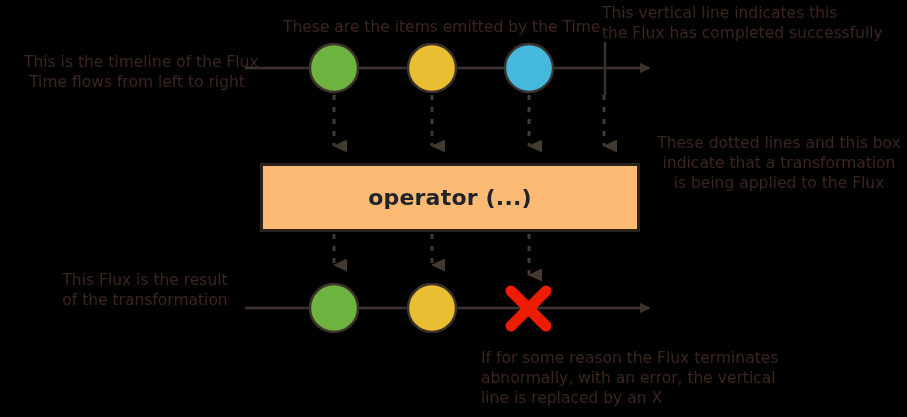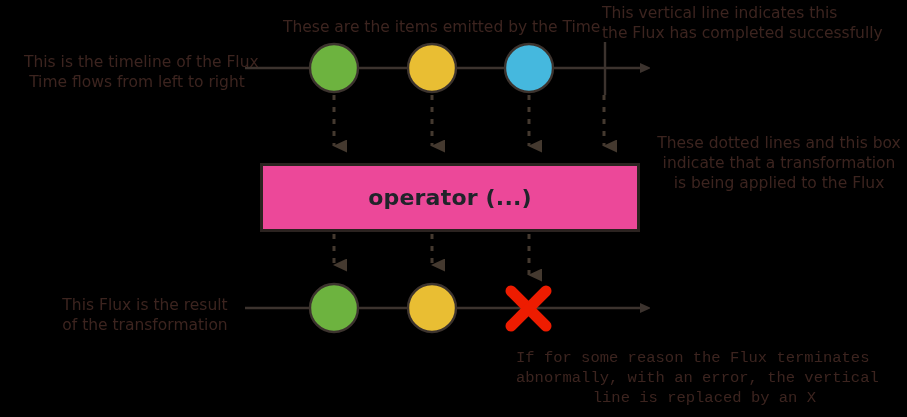--- a/index.html
+++ b/index.html
@@ -63,39 +63,38 @@
     text-align: center;
   }
   #annot-boxtext {
     left: 654px;
     top: 213px;
     width: 250px;
     text-align: left;
   }
   #annot-result {
     left: 62px;
-    top: 295px;
+    top: 270px;
     width: 166px;
     text-align: center;
   }
   #annot-error {
-    left: 516px;
+    left: 481px;
     top: 348px;
     width: 300px;
-    text-align: right;
-    font-family: Liberation Mono, monospace;
+    text-align: left;
   }
 
   #operator-box {
     position: absolute;
     left: 260px;
     top: 163px;
     width: 380px;
     height: 69px;
-    background: #ec4899;
+    background: #fdba74;
     border: 3px solid #2b2320;
     box-sizing: border-box;
     display: flex;
     align-items: center;
     justify-content: center;
   }
   #operator-label {
     font-family: "DejaVu Sans", sans-serif;
     font-weight: bold;
     font-size: 22px;

